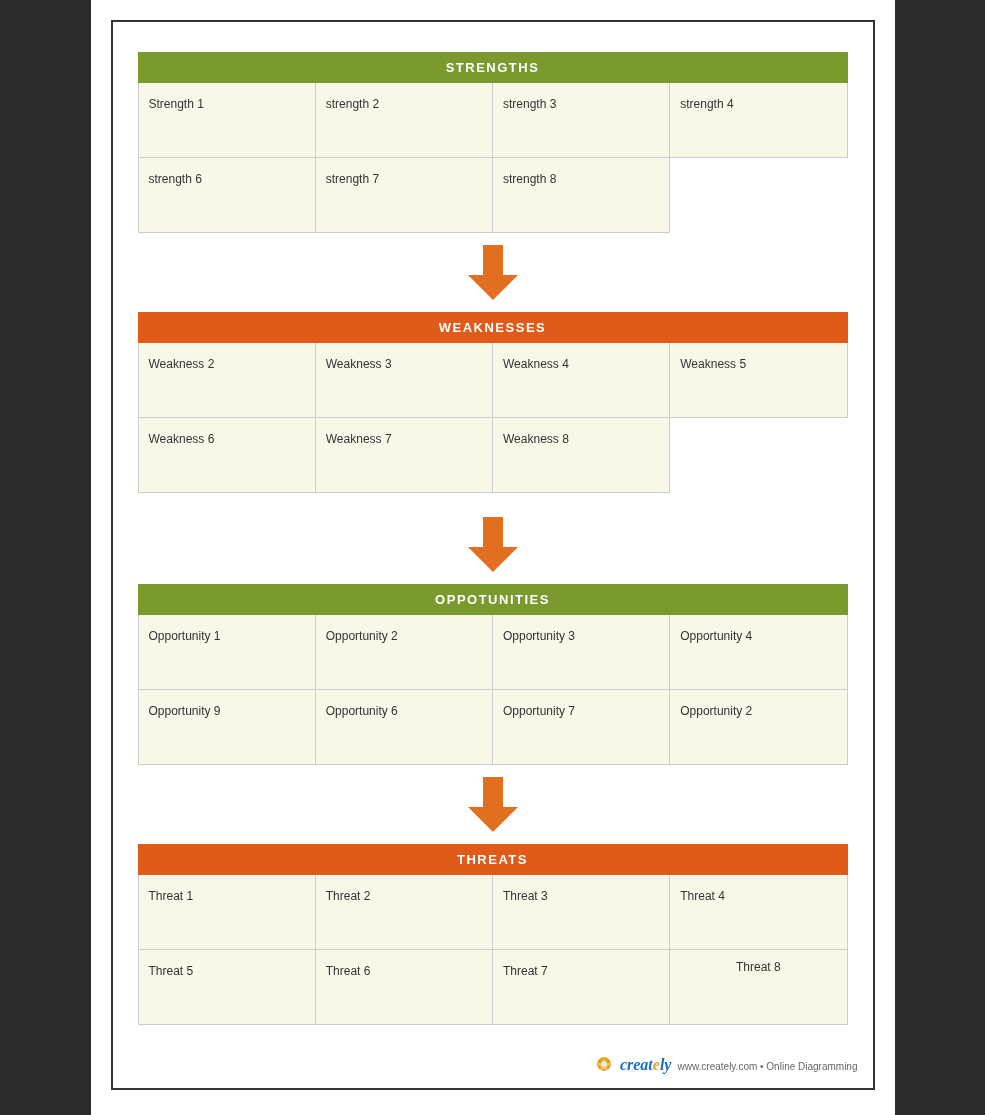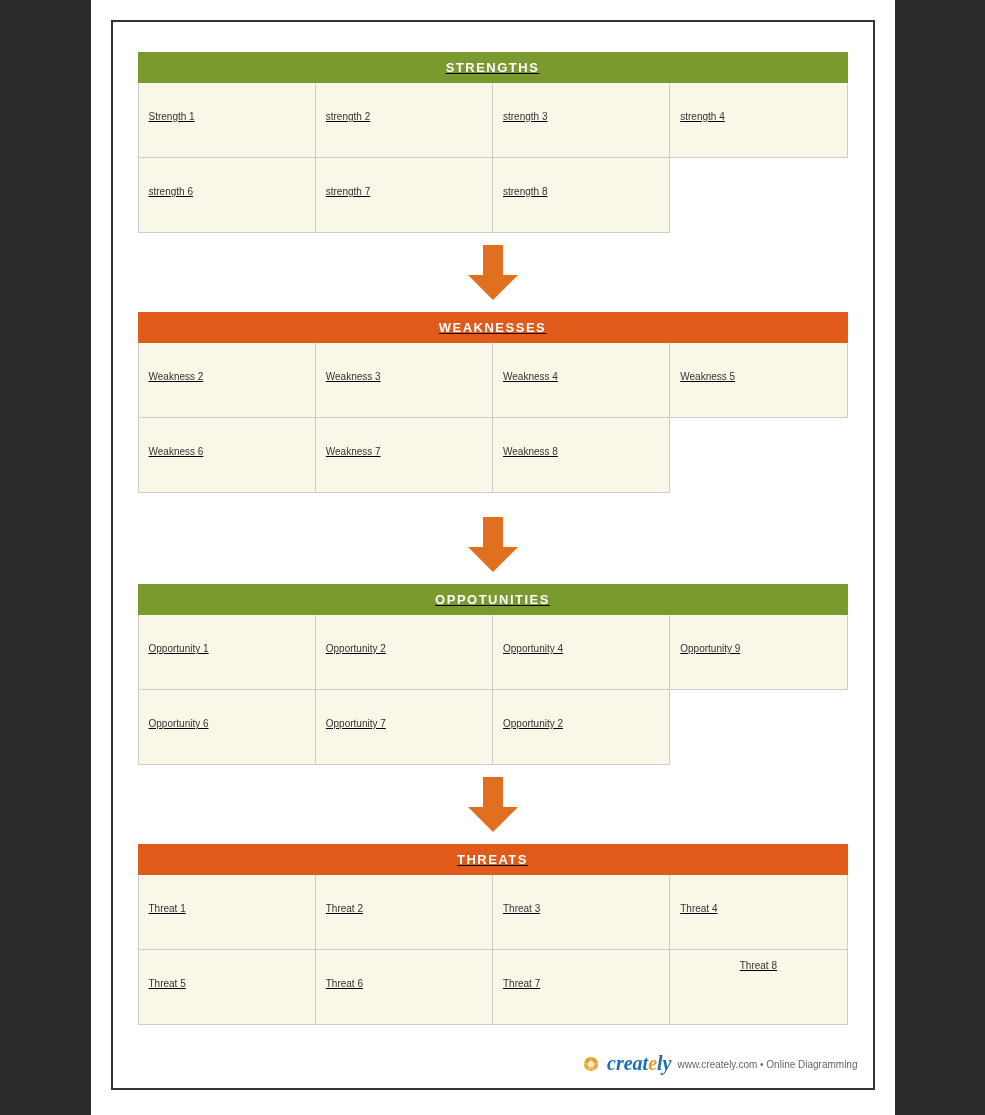--- a/index.html
+++ b/index.html
@@ -10,21 +10,20 @@
       align-items: flex-start;
       min-height: 1115px;
       font-family: Arial, sans-serif;
     }
     .page {
       width: 804px;
       min-height: 1115px;
       background: #ffffff;
       padding: 20px;
       position: relative;
-      text-decoration: underline;
     }
     .outer-border {
       border: 2px solid #333;
       padding: 30px 25px;
       min-height: 1070px;
       position: relative;
     }
     .section-header {
       padding: 8px 0;
       text-align: center;
@@ -42,22 +41,22 @@
     .grid {
       display: grid;
       grid-template-columns: repeat(4, 1fr);
       border-left: 1px solid #ccc;
       border-top: none;
     }
     .cell {
       background: #f9f7e8;
       border-right: 1px solid #ccc;
       border-bottom: 1px solid #ccc;
-      padding: 28px 10px 30px 10px;
-      font-size: 10px;
+      padding: 14px 10px 30px 10px;
+      font-size: 12px;
       color: #333;
       min-height: 75px;
     }
     .arrow-container {
       display: flex;
       justify-content: center;
       align-items: center;
       padding: 12px 0;
     }
     .watermark {
@@ -108,20 +107,21 @@
         <div class="arrow-container">
       <svg width="50" height="55" viewBox="0 0 50 55">
         <polygon points="15,0 35,0 35,30 50,30 25,55 0,30 15,30" fill="#e07020"></polygon>
       </svg>
     </div>
         <div style="margin-bottom: 0px;">
           <div class="section-header green">OPPOTUNITIES</div>
           <div class="grid">
             <div class="cell">Opportunity 1</div>
             <div class="cell">Opportunity 2</div>
+            <div class="cell">Opportunity 3</div>
             <div class="cell">Opportunity 4</div>
             <div class="cell">Opportunity 9</div>
             <div class="cell">Opportunity 6</div>
             <div class="cell">Opportunity 7</div>
             <div class="cell">Opportunity 2</div>
           </div>
         </div>
         <div class="arrow-container">
       <svg width="50" height="55" viewBox="0 0 50 55">
         <polygon points="15,0 35,0 35,30 50,30 25,55 0,30 15,30" fill="#e07020"></polygon>
@@ -141,18 +141,18 @@
           </div>
         </div>
       </div>
     <div class="watermark">
       <div>
         <svg width="22" height="22" viewBox="0 0 22 22" style="vertical-align:middle;margin-right:2px;">
           <circle cx="11" cy="8" r="7" fill="#e8a020"></circle>
           <polygon points="11,1 13,7 19,7 14,11 16,17 11,13 6,17 8,11 3,7 9,7" fill="#fff" opacity="0.3"></polygon>
           <circle cx="11" cy="8" r="3" fill="#fff" opacity="0.7"></circle>
         </svg>
-        <span style="color:#1a6fba;font-weight:bold;font-size:20px;font-style:italic;font-family:Georgia,serif;">creat<span style="color:#e8a020;">e</span>ly</span>
+        <span style="color:#1a6fba;font-weight:bold;font-size:16px;font-style:italic;font-family:Georgia,serif;">creat<span style="color:#e8a020;">e</span>ly</span>
       </div>
       <div style="font-size:10px;color:#666;">www.creately.com • Online Diagramming</div>
     </div>
   </div>
 </div>
 
 </body></html>

